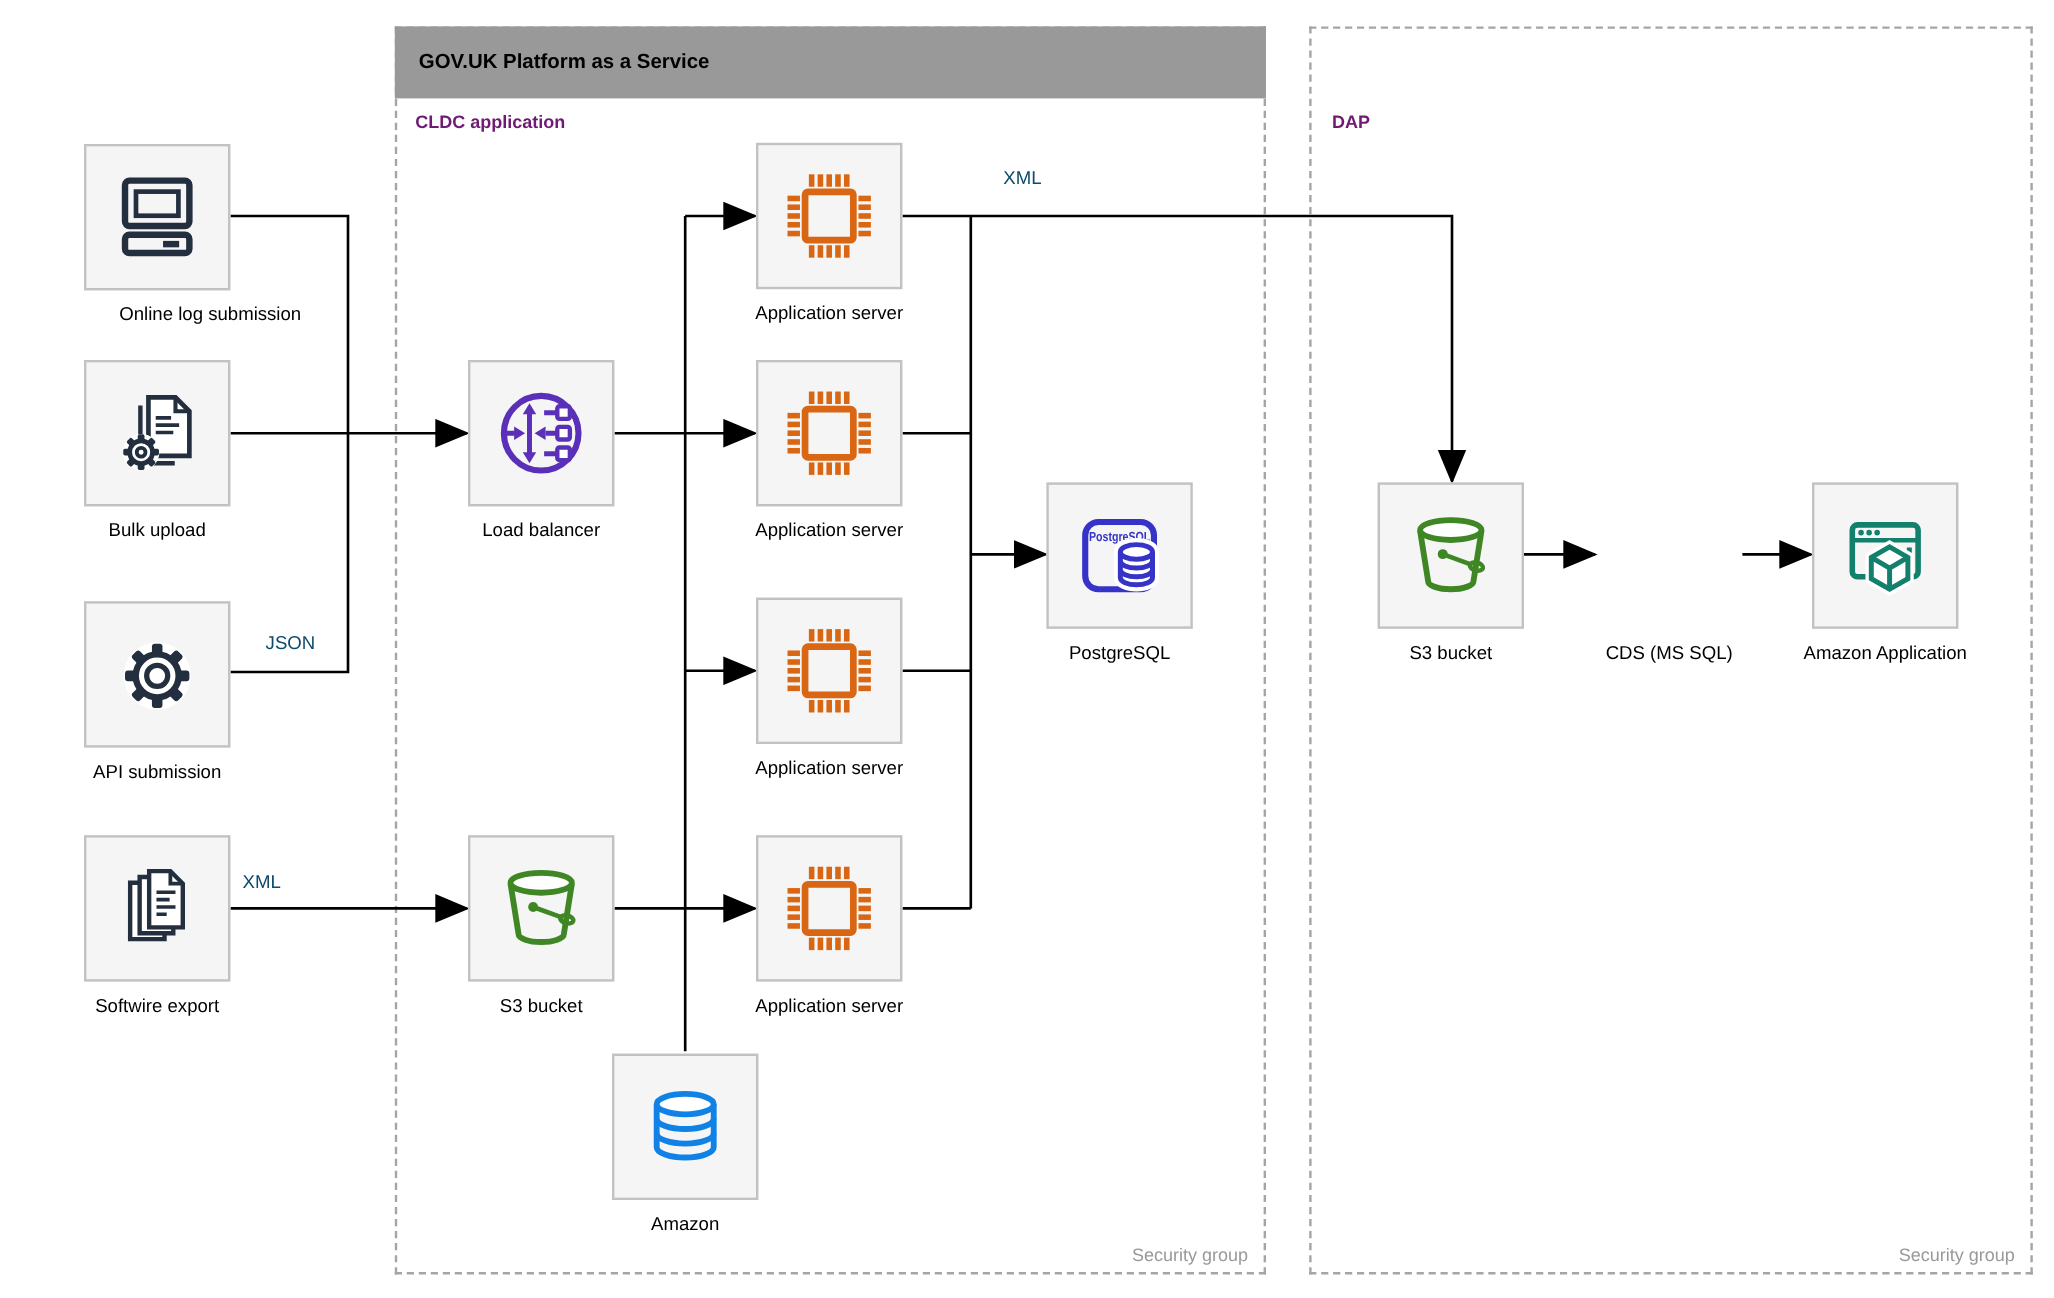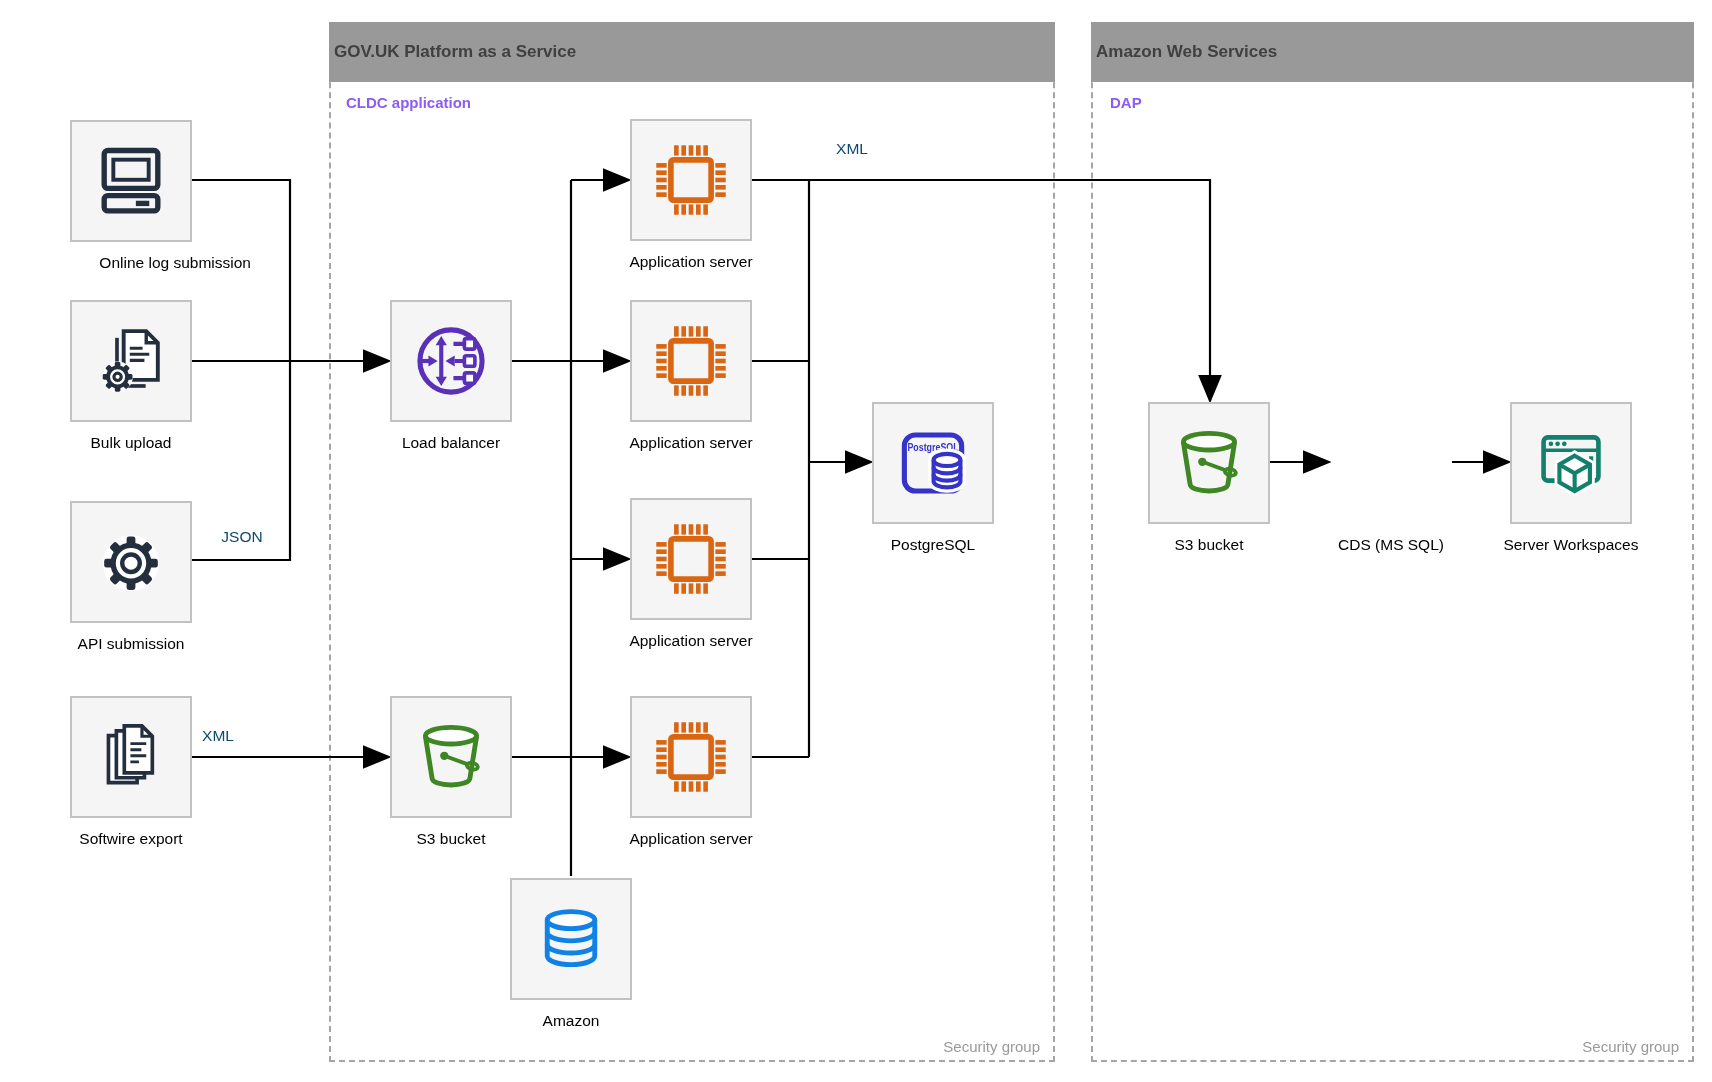--- a/index.html
+++ b/index.html
@@ -1,22 +1,22 @@
 <!DOCTYPE html>
 <html><head>
 <meta charset="utf-8">
 <style>
   html,body{margin:0;padding:0;background:#fff;}
   .canvas{position:relative;width:1712px;height:1082px;background:#fff;
           font-family:"Liberation Sans",sans-serif;overflow:hidden;}
   .container{position:absolute;border:2px dashed #a5a5a5;z-index:1;}
   .hdr{position:absolute;left:-2px;top:-2px;width:calc(100% + 4px);height:60px;
-       background:#999999;color:#404040;font-weight:bold;font-size:17px;
-       display:flex;align-items:center;padding-left:5px;box-sizing:border-box;}
-  .sublabel{position:absolute;font-weight:bold;font-size:15px;color:#8b5cf6;z-index:3;}
+       background:#999999;color:#000000;font-weight:bold;font-size:17px;
+       display:flex;align-items:center;padding-left:20px;box-sizing:border-box;}
+  .sublabel{position:absolute;font-weight:bold;font-size:15px;color:#701a75;z-index:3;}
   .footer-label{position:absolute;right:13px;bottom:5px;font-size:15px;color:#999999;}
   #wires{position:absolute;left:0;top:0;z-index:2;}
   .node{position:absolute;width:122px;height:122px;box-sizing:border-box;
         background:#f5f5f5;border:2px solid #c2c2c2;display:flex;
         align-items:center;justify-content:center;z-index:3;}
   .nlabel{position:absolute;width:240px;text-align:center;font-size:15.5px;
           color:#000;z-index:3;}
   .elabel{position:absolute;width:100px;text-align:center;font-size:15.5px;
           color:#0c4a6e;z-index:4;}
   .defs{position:absolute;width:0;height:0;overflow:hidden;}
@@ -63,21 +63,20 @@
 
 <div class="canvas">
 
   <div class="container" style="left:329px;top:22px;width:722px;height:1036px;">
     <div class="hdr">GOV.UK Platform as a Service</div>
     <div class="footer-label">Security group</div>
   </div>
   <div class="sublabel" style="left:346px;top:94px;">CLDC application</div>
 
   <div class="container" style="left:1091px;top:22px;width:599px;height:1036px;">
-    <div class="hdr">Amazon Web Services</div>
     <div class="footer-label">Security group</div>
   </div>
   <div class="sublabel" style="left:1110px;top:94px;">DAP</div>
 
   <svg id="wires" width="1712" height="1082">
     <defs>
       <marker id="ah" viewBox="0 0 12 10" refX="11" refY="5" markerWidth="13" markerHeight="11" orient="auto-start-reverse">
         <path d="M0,0 L12,5 L0,10 Z" fill="#000"></path>
       </marker>
     </defs>
@@ -270,15 +269,15 @@
         <circle cx="15.5" cy="16.3" r="1.9"></circle>
           <circle cx="21" cy="16.3" r="1.9"></circle>
           <circle cx="26.5" cy="16.3" r="1.9"></circle>
       </g>
       <path d="M48.5,26.5 V41.5" stroke="#12806c" stroke-width="3.4" fill="none"></path>
       <path d="M35,26 L47.5,33.2 V47.8 L35,55 L22.5,47.8 V33.2 Z" fill="#fff" stroke="#fff" stroke-width="8"></path>
       <path d="M35,26 L47.5,33.2 V47.8 L35,55 L22.5,47.8 V33.2 Z" fill="#fff" stroke="#12806c" stroke-width="3.4"></path>
       <path d="M22.5,33.2 L35,40.5 L47.5,33.2 M35,40.5 V55" fill="none" stroke="#12806c" stroke-width="3.4"></path>
     </svg>
   </div>
-  <div class="nlabel" style="left:1451px;top:536px;">Server Workspaces</div>
+  <div class="nlabel" style="left:1451px;top:536px;">Amazon Application</div>
 
 </div>
 
 </body></html>

